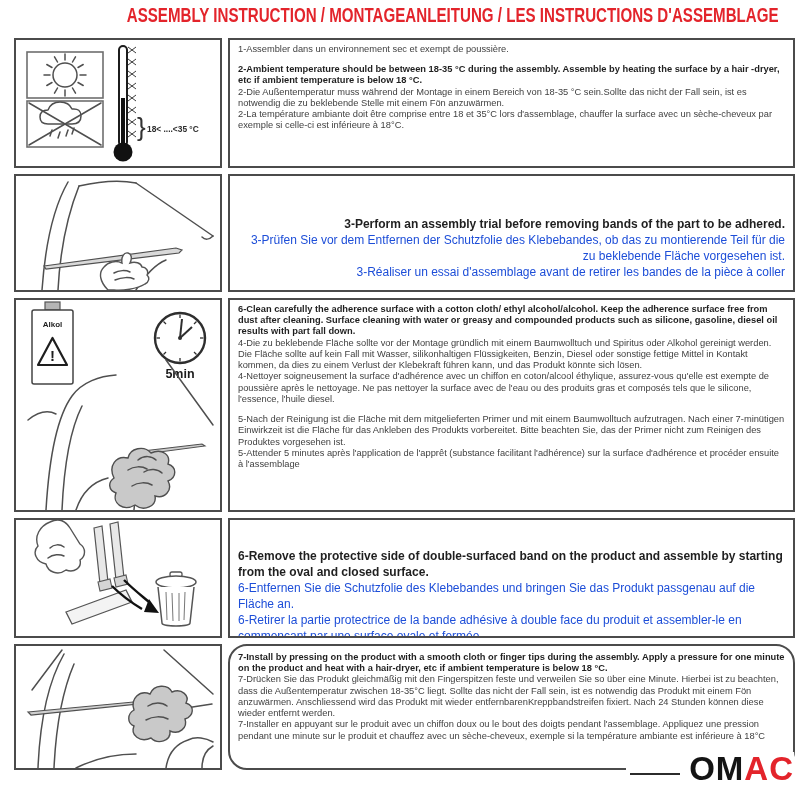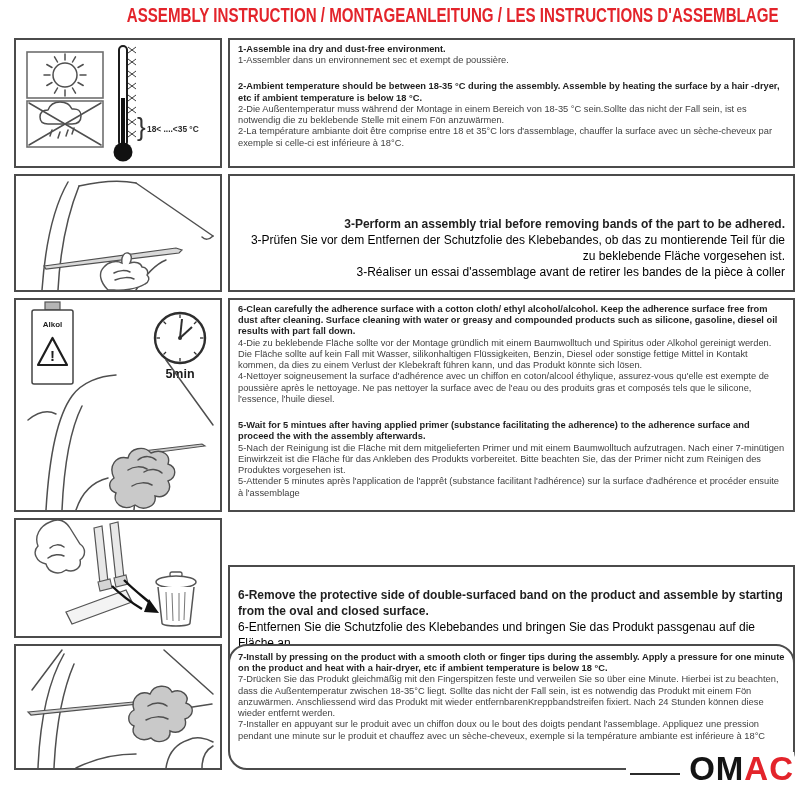--- a/index.html
+++ b/index.html
@@ -17,26 +17,26 @@
   .box{position:absolute;border:2px solid #4b4b4b;box-sizing:border-box;background:#fff;}
   .img-box{left:14px;width:208px;overflow:hidden;}
   .img-box svg{display:block;width:100%;height:100%;}
   .txt-box{left:228px;width:567px;padding:4px 8px;overflow:hidden;}
   .r1{top:38px;height:130px;}
   .r2{top:174px;height:118px;}
   .r3{top:298px;height:214px;}
   .r4{top:518px;height:120px;}
   .r5{top:644px;height:126px;}
   .t2{padding-top:40px;text-align:right;}
-  .t4{padding-top:20px;margin-top:47px;}
+  .t4{padding-top:28px;}
   .t5{padding-top:6px;border-radius:19px;}
   .p-sm{font-size:9.3px;line-height:1.21;margin:0;color:#414141;}
-  .p-lg{font-size:12px;line-height:1.34;margin:0;color:#000000;}
+  .p-lg{font-size:12px;line-height:1.34;margin:0;color:#1d4ed8;}
   .bold{font-weight:bold;color:#1f1f1f;}
-  .blk + .blk{margin-top:15px;}
+  .blk + .blk{margin-top:9px;}
   .lineart{stroke:#4f4f4f;fill:none;stroke-width:1.5;stroke-linecap:round;stroke-linejoin:round;}
   .inner-frame{fill:none;stroke:#6e6e6e;stroke-width:1.6;}
   .logo{position:absolute;right:6px;top:752px;display:flex;align-items:center;gap:9px;background:#fff;padding-left:4px;}
   .logo-line{width:50px;border-top:2.5px solid #2b2b2b;margin-top:10px;}
   .logo-text{font-size:33px;font-weight:bold;letter-spacing:1px;line-height:1;}
   .logo-om{color:#141414;}
   .logo-ac{color:#e3242b;}
 </style>
 </head>
 <body>
@@ -97,21 +97,20 @@
           <line x1="112" y1="91" x2="120" y2="97"></line>
             <line x1="120" y1="91" x2="112" y2="97"></line>
         </g>
       </g>
       <text x="121" y="96" font-size="26" fill="#333">}</text>
       <text x="131" y="92" font-size="8.4" font-weight="bold" fill="#2c2c2c">18&lt; ....&lt;35 °C</text>
     </svg>
   </div>
   <div class="box txt-box r1">
     <div class="blk">
-      <p class="p-sm bold">1-Assemble ina dry and dust-free environment.</p>
       <p class="p-sm">1-Assembler dans un environnement sec et exempt de poussière.</p>
     </div>
     <div class="blk">
       <p class="p-sm bold">2-Ambient temperature should be between 18-35 °C  during the assembly. Assemble by heating the surface by a hair -dryer, etc if ambient temperature is below 18 °C.</p>
       <p class="p-sm">2-Die Außentemperatur muss während der Montage in einem Bereich von 18-35 °C  sein.Sollte das nicht der Fall sein, ist es notwendig die zu beklebende Stelle mit einem Fön anzuwärmen.</p>
       <p class="p-sm">2-La température ambiante doit être comprise entre 18 et 35°C lors d'assemblage, chauffer la surface avec un sèche-cheveux par exemple si celle-ci est inférieure à 18°C.</p>
     </div>
   </div>
 
   <div class="box img-box r2">
@@ -182,21 +181,20 @@
       </g>
     </svg>
   </div>
   <div class="box txt-box r3">
     <div class="blk">
       <p class="p-sm bold">6-Clean carefully the adherence surface with a cotton cloth/ ethyl alcohol/alcohol. Keep the adherence surface free from dust after cleaning. Surface cleaning with water or greasy and compounded products such as silicone, gasoline, diesel oil results with part fall down.</p>
       <p class="p-sm">4-Die zu beklebende Fläche sollte vor der Montage gründlich mit einem Baumwolltuch und Spiritus oder Alkohol gereinigt werden. Die Fläche sollte auf kein Fall mit Wasser, silikonhaltigen Flüssigkeiten, Benzin, Diesel oder sonstige fettige Mittel in Kontakt kommen, da dies zu einem Verlust der Klebekraft führen kann, und das Produkt könnte sich lösen.</p>
       <p class="p-sm">4-Nettoyer soigneusement la surface d'adhérence avec un chiffon en coton/alcool éthylique, assurez-vous qu'elle est exempte de poussière après le nettoyage. Ne pas nettoyer la surface avec de l'eau ou des produits gras et composés tels que le silicone, l'essence, l'huile diesel.</p>
     </div>
     <div class="blk">
-      <p class="p-sm bold">5-Wait for 5 mintues after having applied primer (substance facilitating the adherence) to the adherence surface and proceed the with the assembly afterwards.</p>
       <p class="p-sm">5-Nach der Reinigung ist die Fläche mit dem mitgelieferten Primer und mit einem Baumwolltuch aufzutragen. Nach einer 7-minütigen Einwirkzeit ist die Fläche für das Ankleben des Produkts vorbereitet. Bitte beachten Sie, das der Primer nicht zum Reinigen des Produktes vorgesehen ist.</p>
       <p class="p-sm">5-Attender 5 minutes après l'application de l'apprêt (substance facilitant l'adhérence) sur la surface d'adhérence et procéder ensuite à l'assemblage</p>
     </div>
   </div>
 
   <div class="box img-box r4">
     <svg viewBox="0 0 204 116">
       <polygon points="50,92 110,70 116,82 56,104" fill="#f3f3f3" stroke="#555" stroke-width="1.3"></polygon>
       <g>
         <polygon points="78,8 86,6 92,62 84,64" fill="#e8e8e8" stroke="#555" stroke-width="1.2"></polygon>

